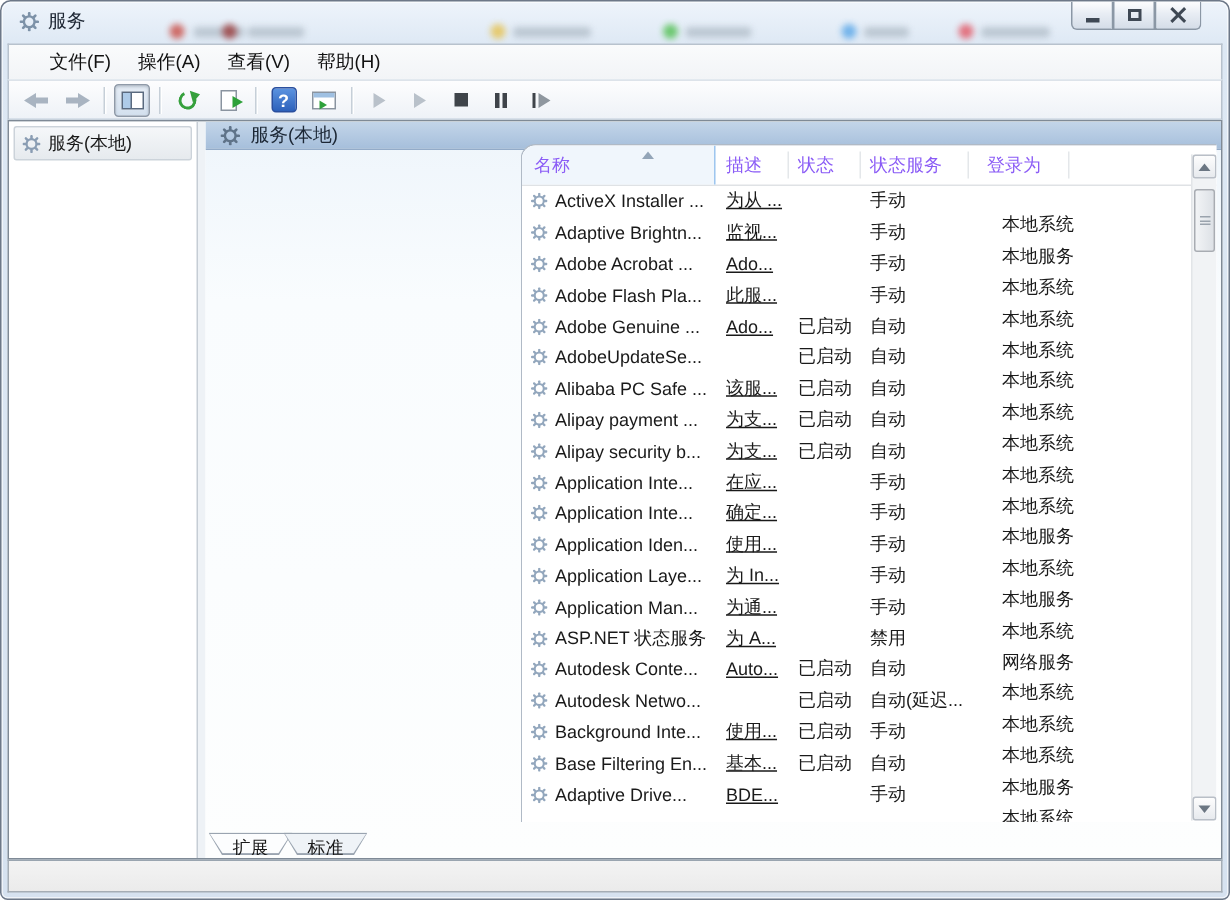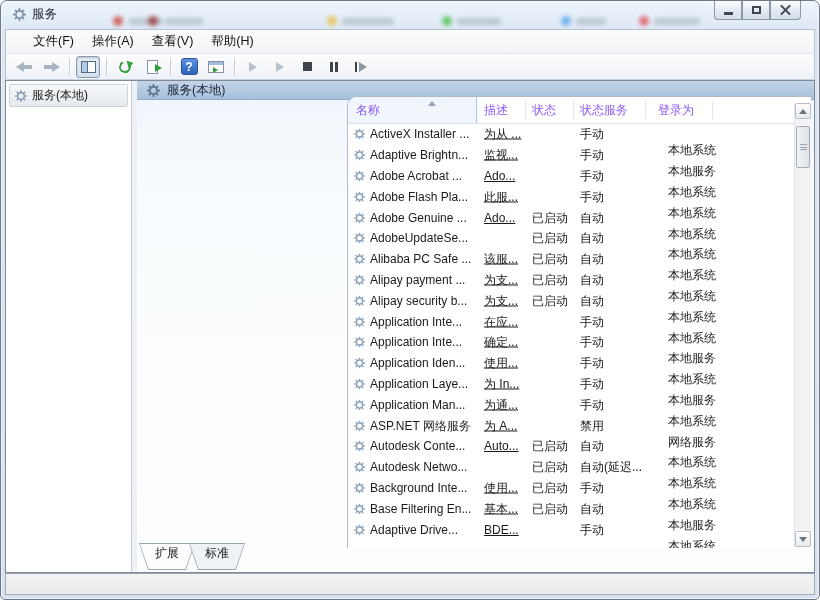--- a/index.html
+++ b/index.html
@@ -117,21 +117,21 @@
   .tri-up { width:0; height:0; border-left:4px solid transparent; border-right:4px solid transparent;
     border-bottom:5px solid #6b7682; }
   .tri-down { width:0; height:0; border-left:4px solid transparent; border-right:4px solid transparent;
     border-top:5px solid #6b7682; }
   .sthumb { position:absolute; left:1px; right:1px; top:23px; height:42px;
     background:linear-gradient(90deg,#f2f4f6,#dde1e6); border:1px solid #a8acb2; border-radius:2px;
     display:flex; flex-direction:column; align-items:center; justify-content:center; gap:1.5px; cursor:grab; }
   .sthumb i { width:7px; height:1px; background:#9aa3ad; }
 
   
-  .tabs { position:absolute; left:2px; bottom:2px; height:27px; display:flex; }
+  .tabs { position:absolute; left:2px; bottom:2px; height:15px; display:flex; }
   .tab { position:relative; padding:2px 16px 0; font-size:12px; cursor:pointer; margin-right:-6px;
     clip-path:polygon(0 0,100% 0,calc(100% - 9px) 100%,9px 100%); background:#9aa4b0; }
   .tab > span { position:relative; z-index:2; }
   .tab::before { content:""; position:absolute; left:1px; right:1px; top:1px; bottom:1px;
     clip-path:polygon(0 0,100% 0,calc(100% - 8.5px) 100%,8.5px 100%); background:#eff3f7; z-index:1; }
   .tab.active::before { background:#fcfdfe; }
 
   
   .statusbar { height:22px; flex:0 0 22px; background:linear-gradient(180deg,#f3f3f3,#ebebeb);
     border:1px solid #a5adb5; border-top-color:#9aa5b0; }
@@ -650,21 +650,21 @@
           <line x1="8" y1="13.2" x2="8" y2="15"></line>
                     <line x1="8" y1="2.8" x2="8" y2="1"></line>
           <line x1="11.7" y1="11.7" x2="13" y2="13"></line>
                     <line x1="4.3" y1="4.3" x2="3" y2="3"></line>
           <line x1="11.7" y1="4.3" x2="13" y2="3"></line>
                     <line x1="4.3" y1="11.7" x2="3" y2="13"></line>
         </g>
         <circle cx="8" cy="8" r="4.4" fill="none" stroke="#93a7bd" stroke-width="2"></circle>
       </svg>
     </span>
-    <span class="cell c-name">ASP.NET 网络服务</span>
+    <span class="cell c-name">ASP.NET 状态服务</span>
     <span class="cell c-desc">为 A...</span>
     <span class="cell c-status"></span>
     <span class="cell c-startup">禁用</span>
     <span class="cell c-logon">网络服务</span>
   </div>
 
   <div class="row">
     <span class="cell c-icon">
       <svg class="gear" viewBox="0 0 16 16" width="11" height="11">
         <g stroke="#93a7bd" stroke-width="2.2" stroke-linecap="round">

